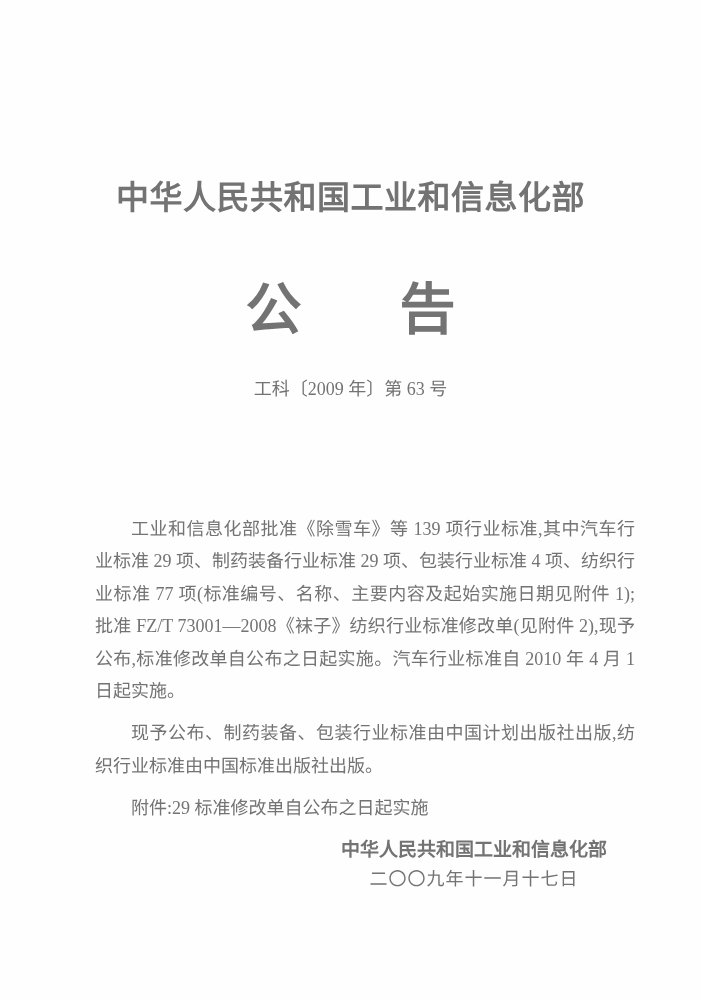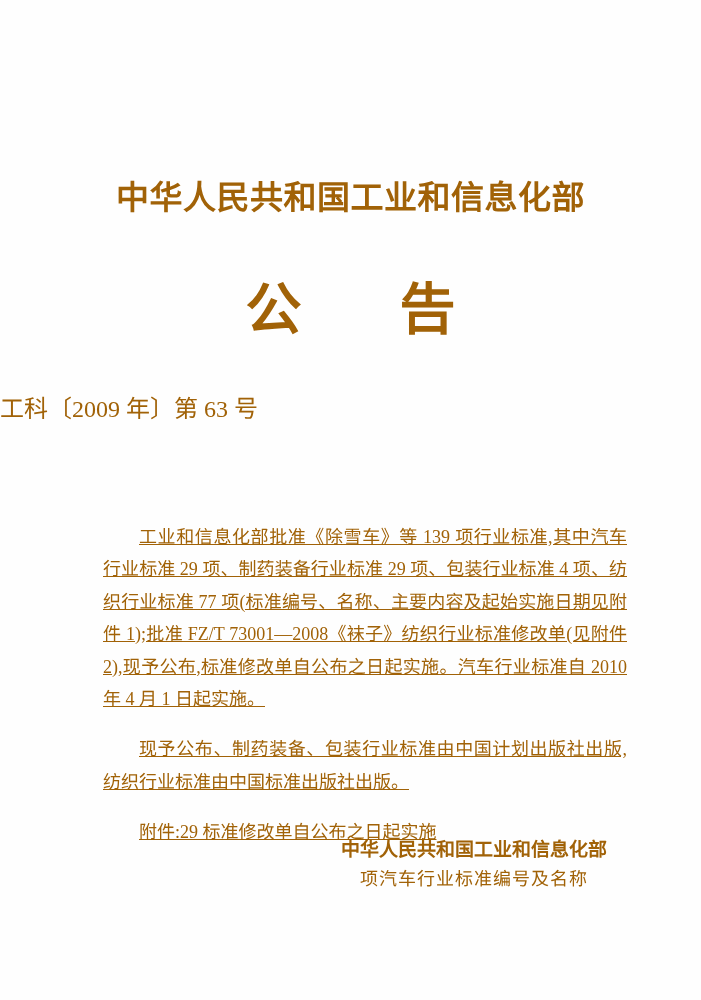--- a/index.html
+++ b/index.html
@@ -6,21 +6,21 @@
     margin: 0;
     padding: 0;
     background: #e8e8e8;
   }
   .page {
     position: relative;
     width: 701px;
     height: 1000px;
     margin: 0 auto;
     background: #fefefe;
-    color: #a16207;
+    color: #737373;
     font-family: "Liberation Serif", "DejaVu Serif", serif;
     overflow: hidden;
   }
   
   .ministry-title {
     position: absolute;
     top: 179px;
     left: 0;
     width: 100%;
     text-align: center;
@@ -39,41 +39,40 @@
     display: flex;
     justify-content: center;
     gap: 98px;
     font-size: 56px;
     font-weight: bold;
     line-height: 1.2;
   }
   
   .doc-number {
     position: absolute;
-    top: 394px;
+    top: 378px;
     left: 0;
     width: 100%;
-    text-align: left;
-    font-size: 24px;
+    text-align: center;
+    font-size: 18px;
     line-height: 1.3;
     white-space: nowrap;
   }
   
   .body-text {
     position: absolute;
     top: 503px;
     left: 85px;
     width: 560px;
     font-size: 18px;
     line-height: 32.4px;
   }
   .body-text p {
-    margin: 18px;
+    margin: 10px;
     text-indent: 2em;
-    text-decoration: underline;
   }
   .body-text p.justified {
     text-align: justify;
     text-justify: inter-ideograph;
   }
   
   .signature {
     position: absolute;
     top: 837px;
     right: 94px;
@@ -108,16 +107,16 @@
   <div class="doc-number">工科〔2009 年〕第 63 号</div>
 
   <div class="body-text">
     <p class="justified">工业和信息化部批准《除雪车》等 139 项行业标准,其中汽车行业标准 29 项、制药装备行业标准 29 项、包装行业标准 4 项、纺织行业标准 77 项(标准编号、名称、主要内容及起始实施日期见附件 1);批准 FZ/T 73001—2008《袜子》纺织行业标准修改单(见附件 2),现予公布,标准修改单自公布之日起实施。汽车行业标准自 2010 年 4 月 1 日起实施。</p>
     <p class="justified">现予公布、制药装备、包装行业标准由中国计划出版社出版,纺织行业标准由中国标准出版社出版。</p>
     <p>附件:29 标准修改单自公布之日起实施</p>
   </div>
 
   <div class="signature">
     <div class="signature-name">中华人民共和国工业和信息化部</div>
-    <div class="signature-date">项汽车行业标准编号及名称</div>
+    <div class="signature-date">二〇〇九年十一月十七日</div>
   </div>
 
 </div>
 
 </body></html>

